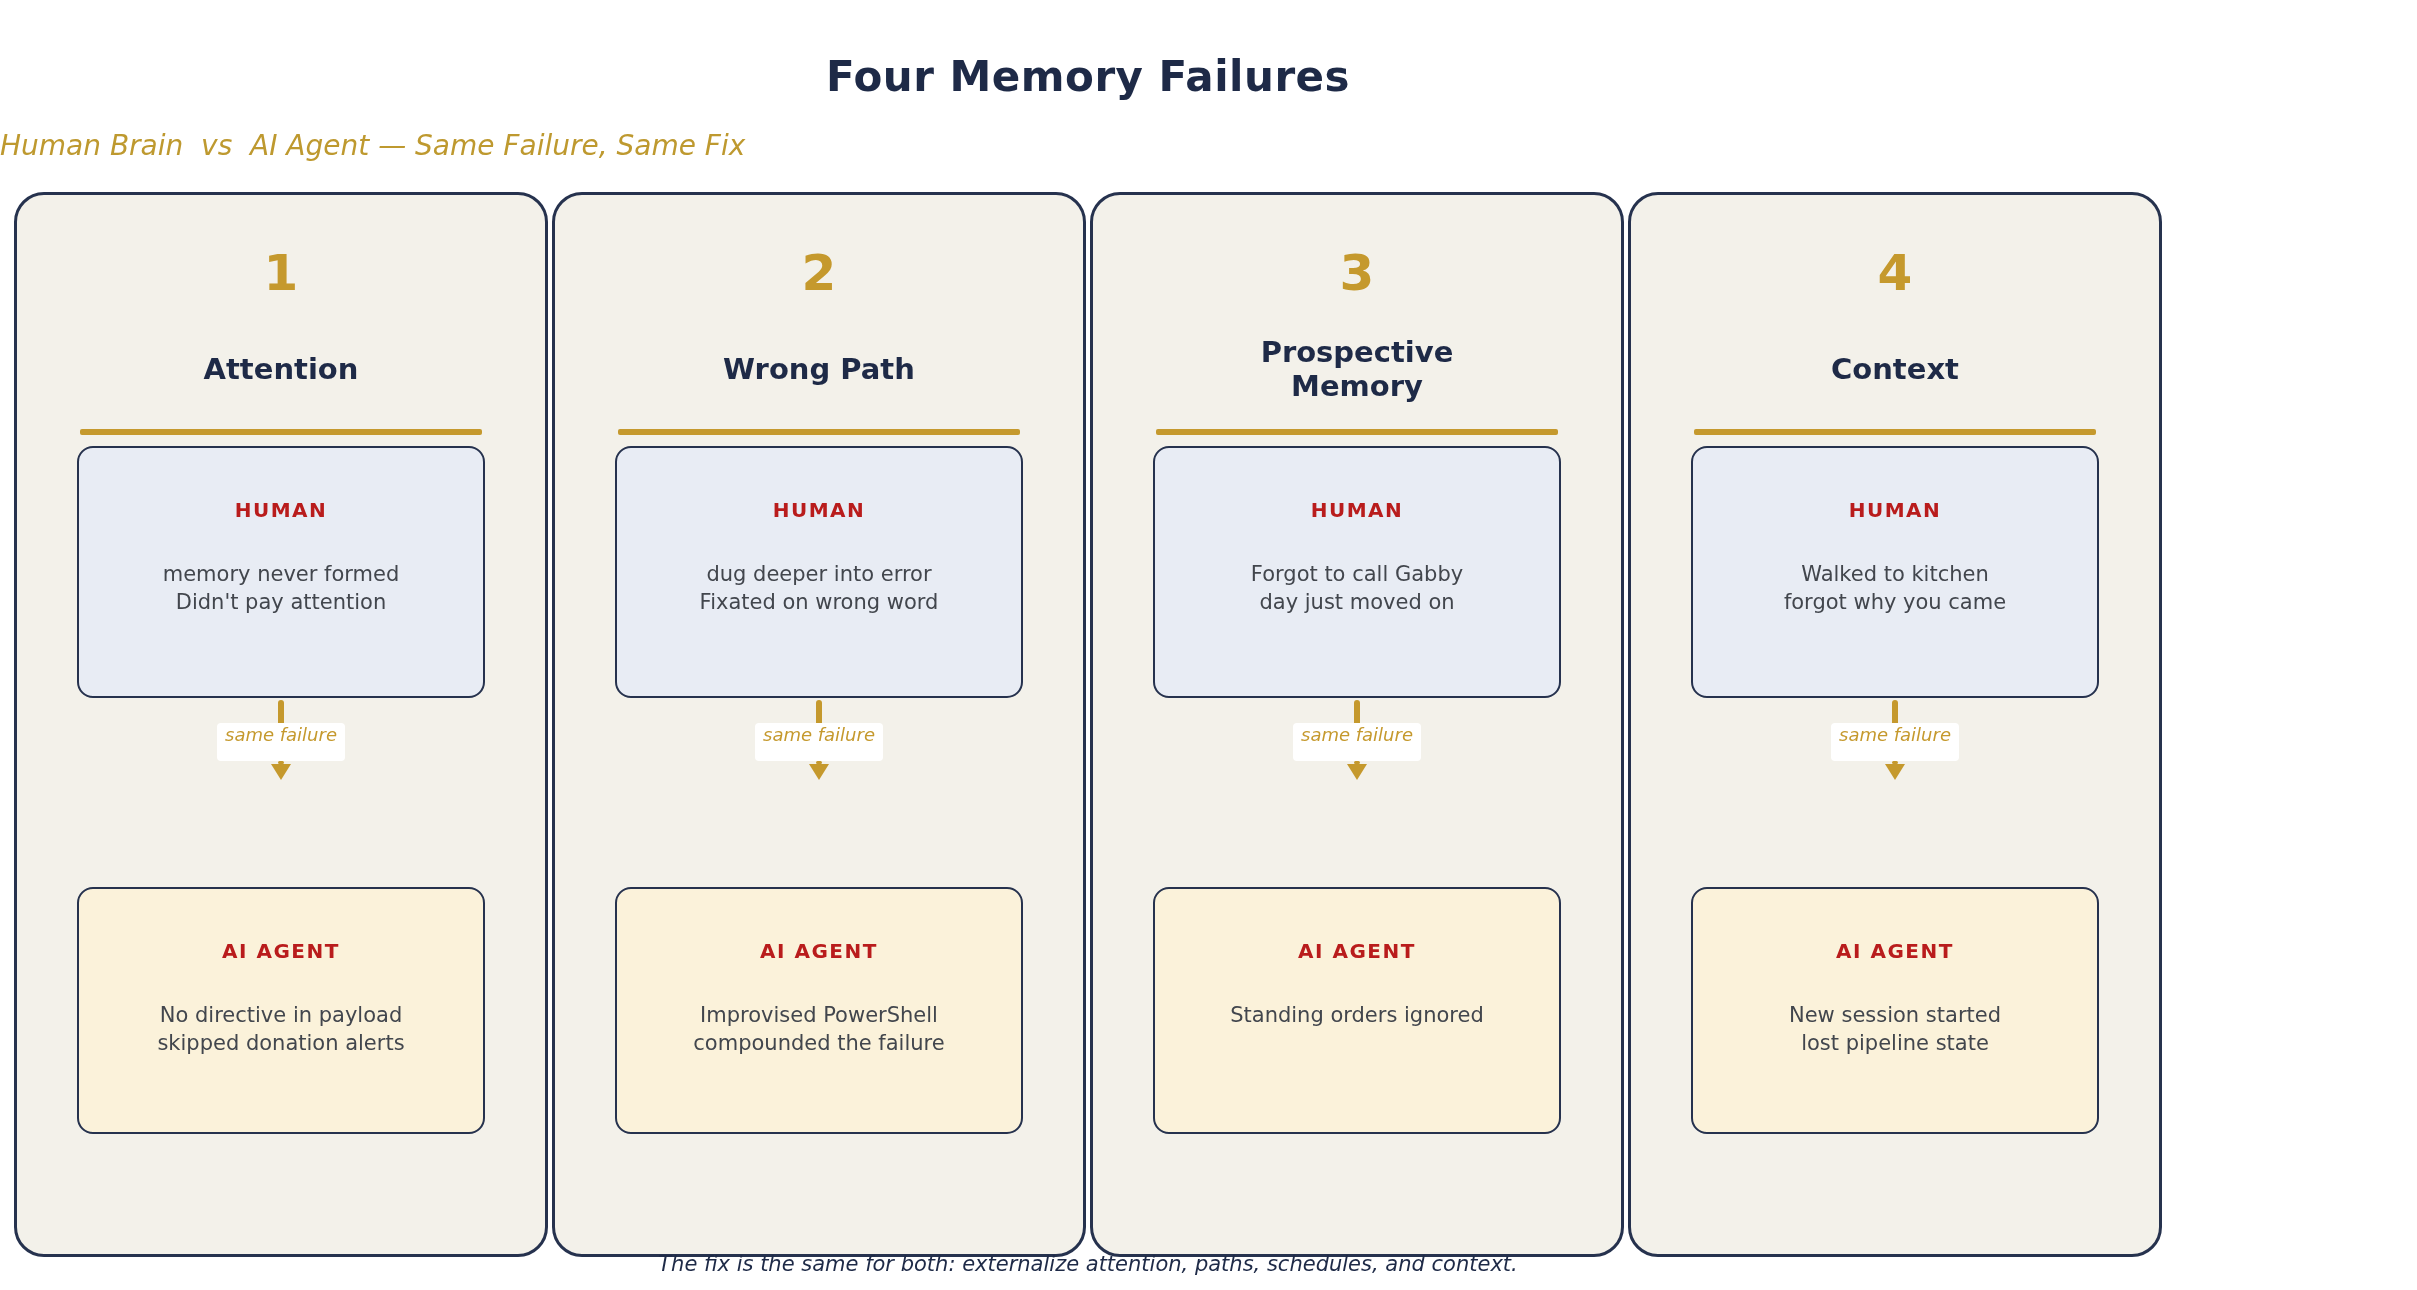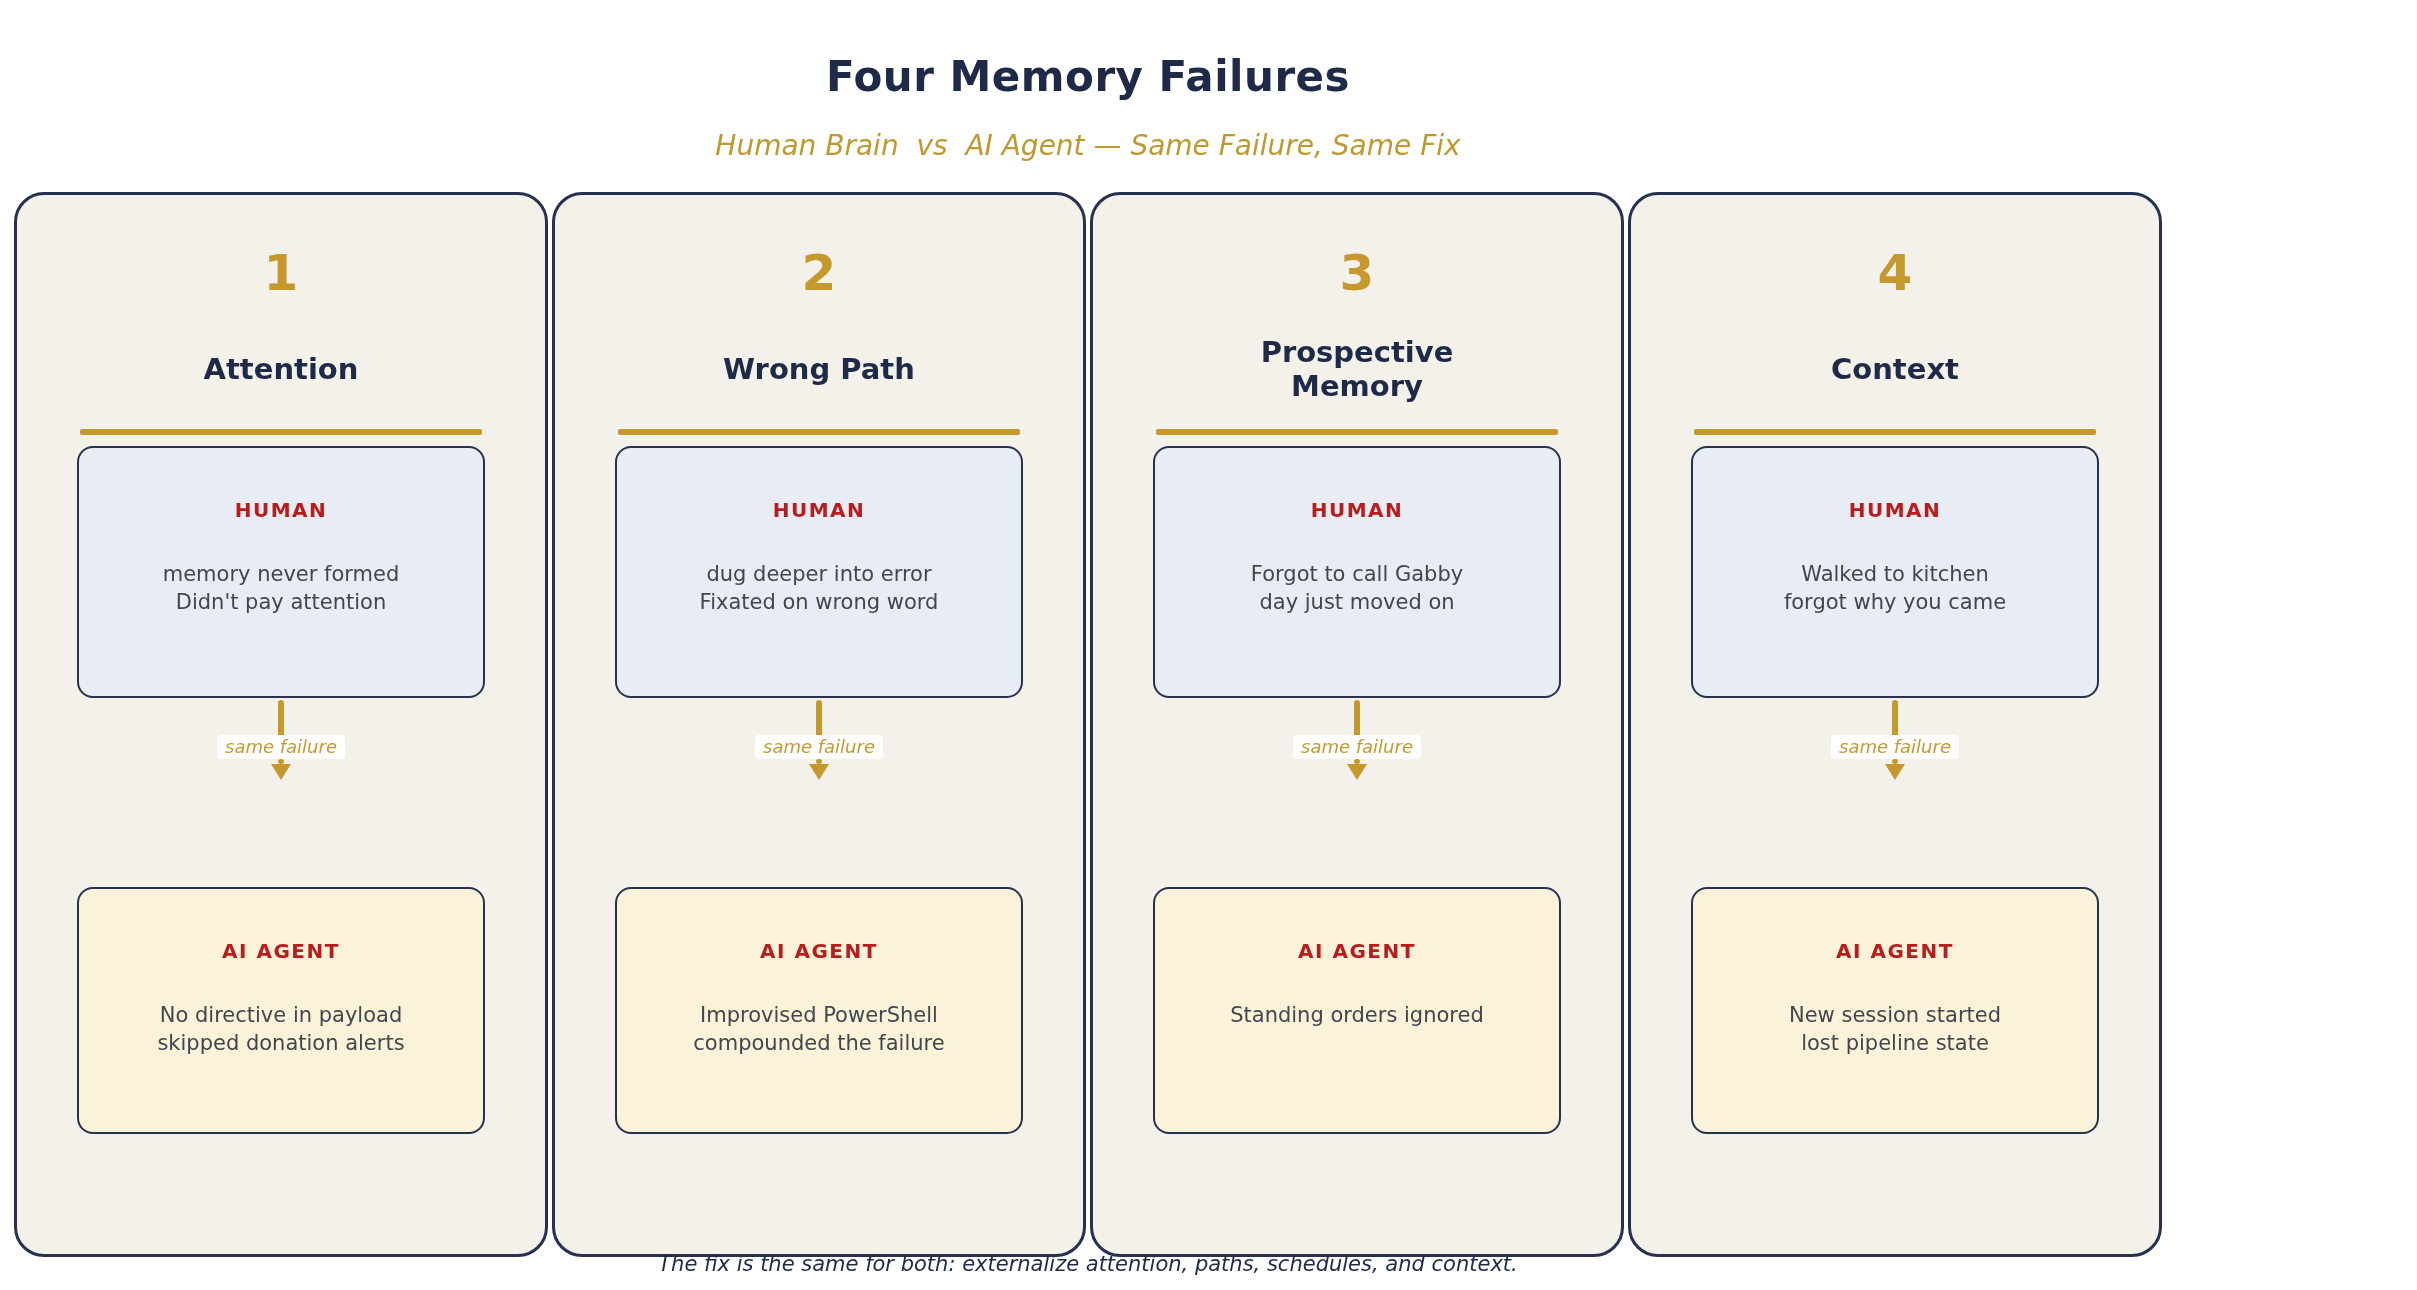--- a/index.html
+++ b/index.html
@@ -21,21 +21,21 @@
     padding-top: 52px;
     text-align: center;
     font-size: 42px;
     font-weight: bold;
     color: #1E2A47;
     letter-spacing: 0.5px;
   }
   .page-subtitle {
     margin: 0;
     padding-top: 28px;
-    text-align: center;
+    text-align: left;
     font-size: 28px;
     font-style: italic;
     color: #BE992F;
     white-space: pre-wrap;
   }
   
   .panels {
     position: absolute;
     top: 192px;
     left: 0;
@@ -133,21 +133,21 @@
     border-radius: 3px;
   }
   .arrow-line.top { height: 42px; }
   .arrow-line.bottom { height: 5px; }
   .arrow-label {
     position: relative;
     z-index: 2;
     margin: -4px 0 0 0;
     background: #ffffff;
     border-radius: 4px;
-    padding: 1px 8px 2px 8px;
+    padding: 1px 8px 16px 8px;
     font-size: 18px;
     font-style: italic;
     color: #C5992D;
     white-space: nowrap;
   }
   .arrow-head {
     width: 0;
     height: 0;
     border-left: 10px solid transparent;
     border-right: 10px solid transparent;

